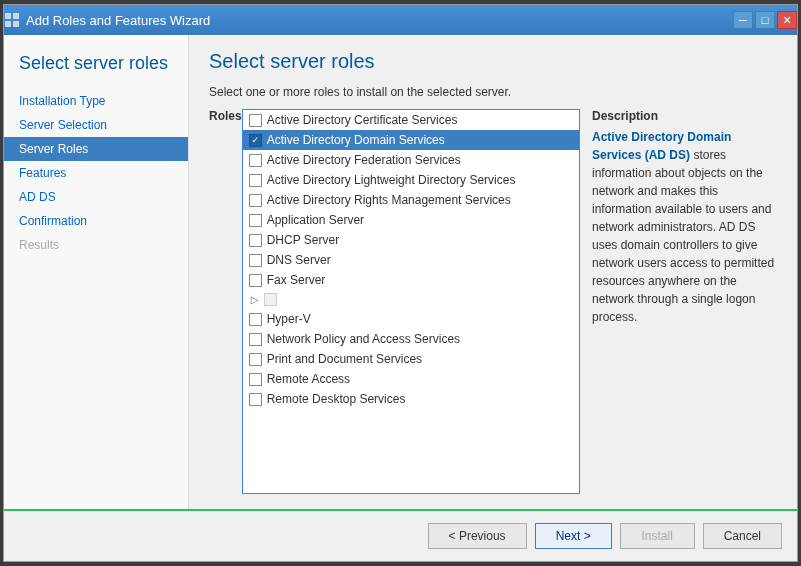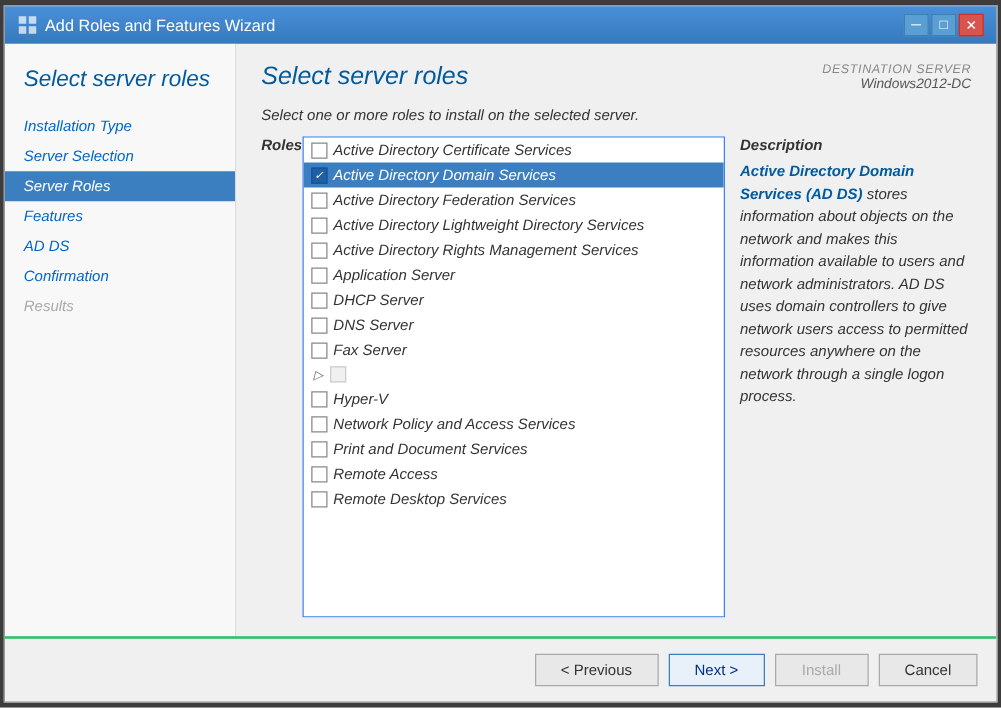--- a/index.html
+++ b/index.html
@@ -18,21 +18,21 @@
       width: 795px;
       height: 558px;
       background: #f0f0f0;
       border: 1px solid #999;
       display: flex;
       flex-direction: column;
     }
     .title-bar {
       background: linear-gradient(to bottom, #4a90d9, #357abd);
       color: white;
-      padding: 6px 10px;
+      padding: 6px 0;
       display: flex;
       align-items: center;
       justify-content: space-between;
       height: 30px;
     }
     .title-bar-left {
       display: flex;
       align-items: center;
       gap: 6px;
     }
@@ -54,21 +54,20 @@
       cursor: pointer;
       display: flex;
       align-items: center;
       justify-content: center;
     }
     .title-btn.close { background: #d9534f; border-color: #c9302c; }
     .content-area {
       display: flex;
       flex: 1;
       overflow: hidden;
-      font-style: italic;
     }
     .sidebar {
       width: 185px;
       background: #f8f8f8;
       border-right: 1px solid #ddd;
       padding: 10px 0;
     }
     .sidebar-header {
       font-size: 18px;
       color: #005a9e;
@@ -289,24 +288,20 @@
       <div class="sidebar-item active">Server Roles</div>
       <div class="sidebar-item link">Features</div>
       <div class="sidebar-item link">AD DS</div>
       <div class="sidebar-item link">Confirmation</div>
       <div class="sidebar-item disabled">Results</div>
     </div>
 
     <div class="main-content">
       <div class="main-header">
         <div class="main-title">Select server roles</div>
-        <div class="dest-server">
-          <div class="dest-server-label">DESTINATION SERVER</div>
-          <div>Windows2012-DC</div>
-        </div>
       </div>
 
       <div class="instruction">Select one or more roles to install on the selected server.</div>
 
       <div class="roles-description-area">
 
         <div class="roles-section">
           <div class="roles-label">Roles</div>
           <div class="roles-list-container">
 

